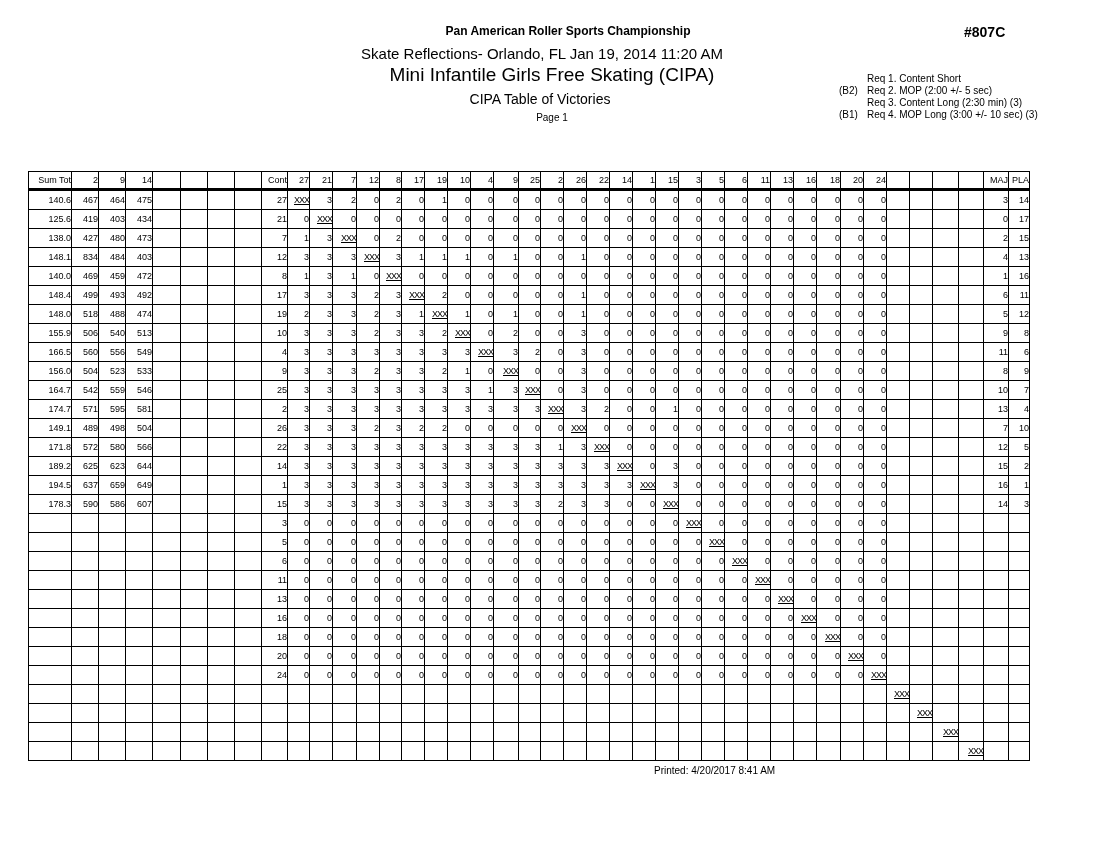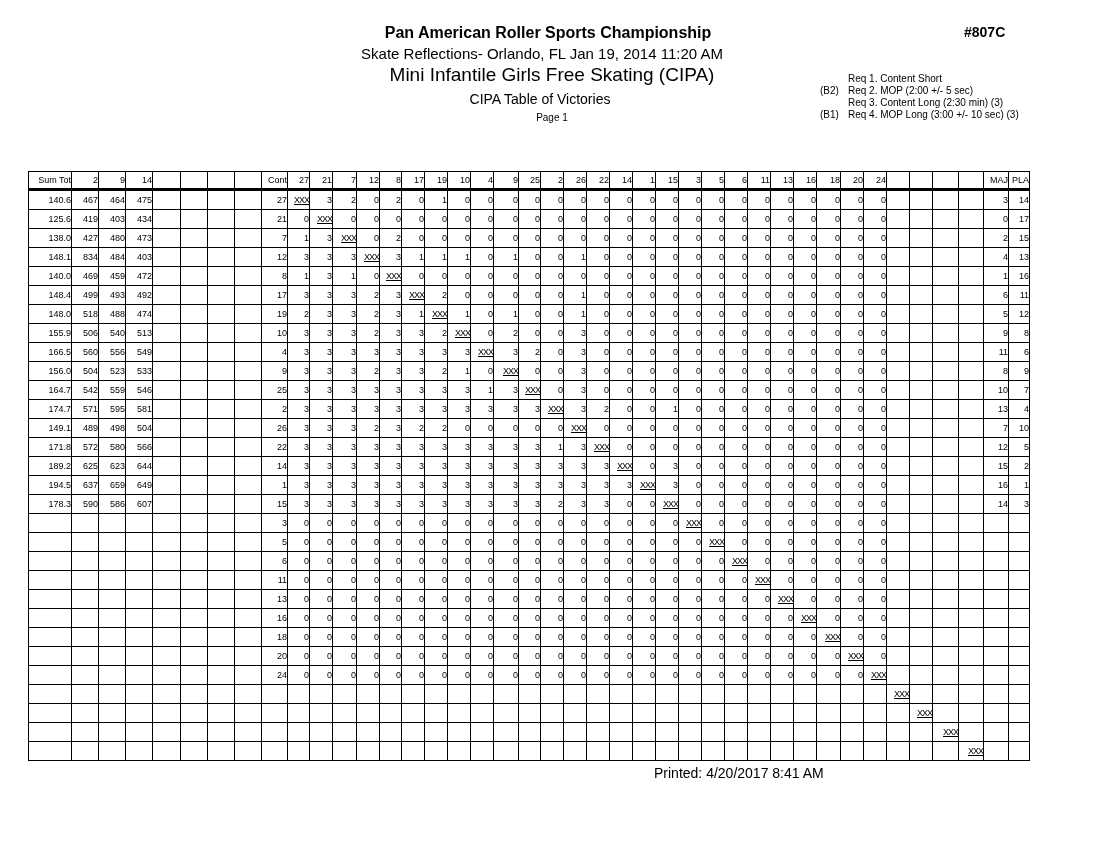--- a/index.html
+++ b/index.html
@@ -1,27 +1,27 @@
 <!DOCTYPE html>
 <html><head>
 <meta charset="utf-8">
 <style>
   html, body { margin:0; padding:0; background:#fff; }
   body { width:1100px; height:850px; position:relative; overflow:hidden; font-family:"Liberation Sans", sans-serif; color:#000; }
   .hdr { position:absolute; left:0; width:1100px; text-align:center; white-space:nowrap; }
-  #t1 { top:24px; left:188px; width:720px; font-size:16px; font-weight:bold; }
+  #t1 { top:24px; left:208px; width:720px; font-size:12px; font-weight:bold; }
   #t2 { top:45px; left:192px; width:700px; font-size:15px; }
   #t3 { top:64px; left:192px; width:720px; font-size:19px; font-weight:normal; }
   #t4 { top:91px; left:180px; width:720px; font-size:14px; }
   #t5 { top:112px; left:192px; width:720px; font-size:10px; }
   #eventno { position:absolute; top:24px; left:964px; font-size:14px; font-weight:bold; }
   #reqs { position:absolute; top:73px; left:820px; font-size:10px; line-height:12px; }
-  .req { white-space:nowrap; }
+  .req { white-space:nowrap;margin-left:19px; }
   .req .tag { display:inline-block; width:28px; }
-  #printed { position:absolute; top:765px; left:654px; font-size:14px; }
+  #printed { position:absolute; top:765px; left:654px; font-size:10px; }
   table.grid { position:absolute; left:28px; top:171px; border-collapse:collapse; table-layout:fixed;text-align:right; }
   table.grid td { border:1px solid #000; height:18px; padding:0 0 0 3px; font-size:9px; white-space:nowrap; overflow:hidden; vertical-align:middle; }
   table.grid tr.head td { height:16px; border-bottom:3px solid #000; }
   .xxx { letter-spacing:-1px;text-decoration:underline; }
 </style>
 </head>
 <body>
 
 <div id="t1" class="hdr">Pan American Roller Sports Championship</div>
 <div id="t2" class="hdr">Skate Reflections- Orlando, FL  Jan 19, 2014  11:20 AM</div>

